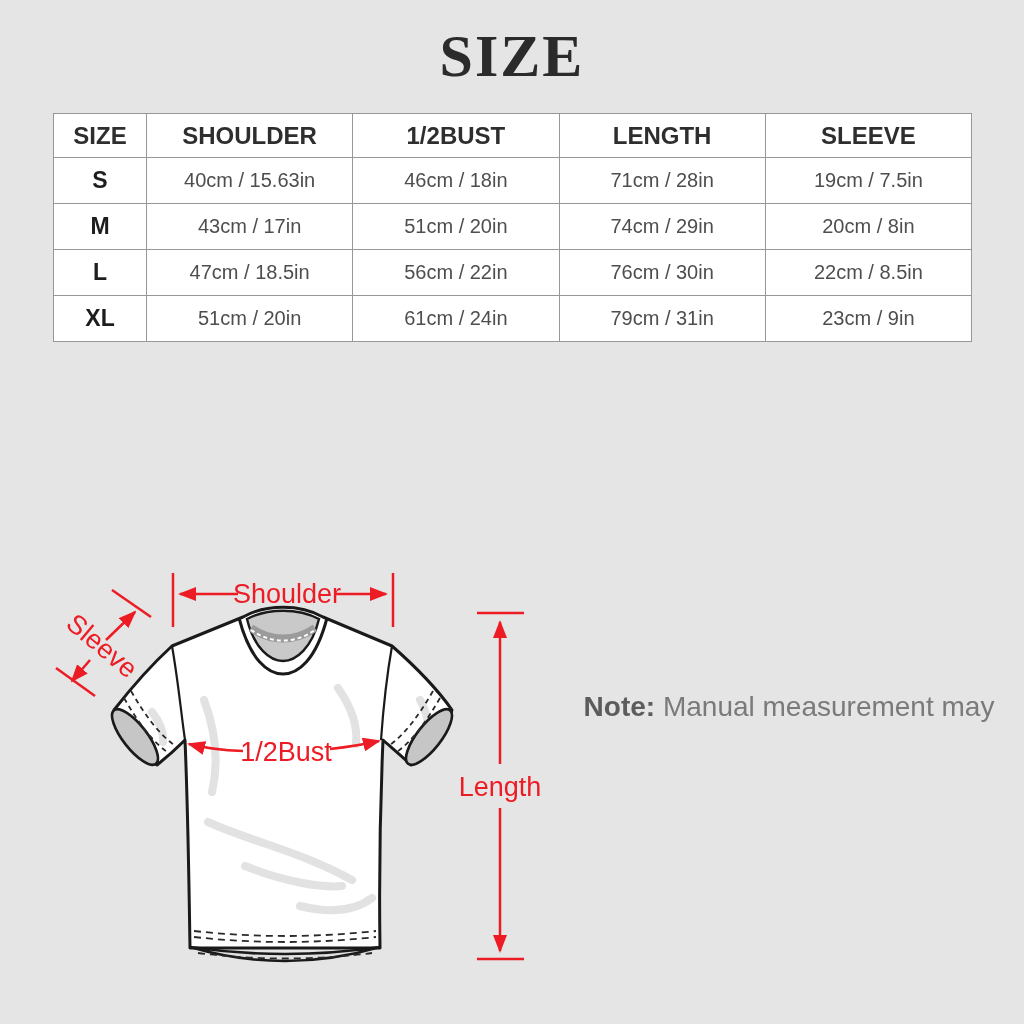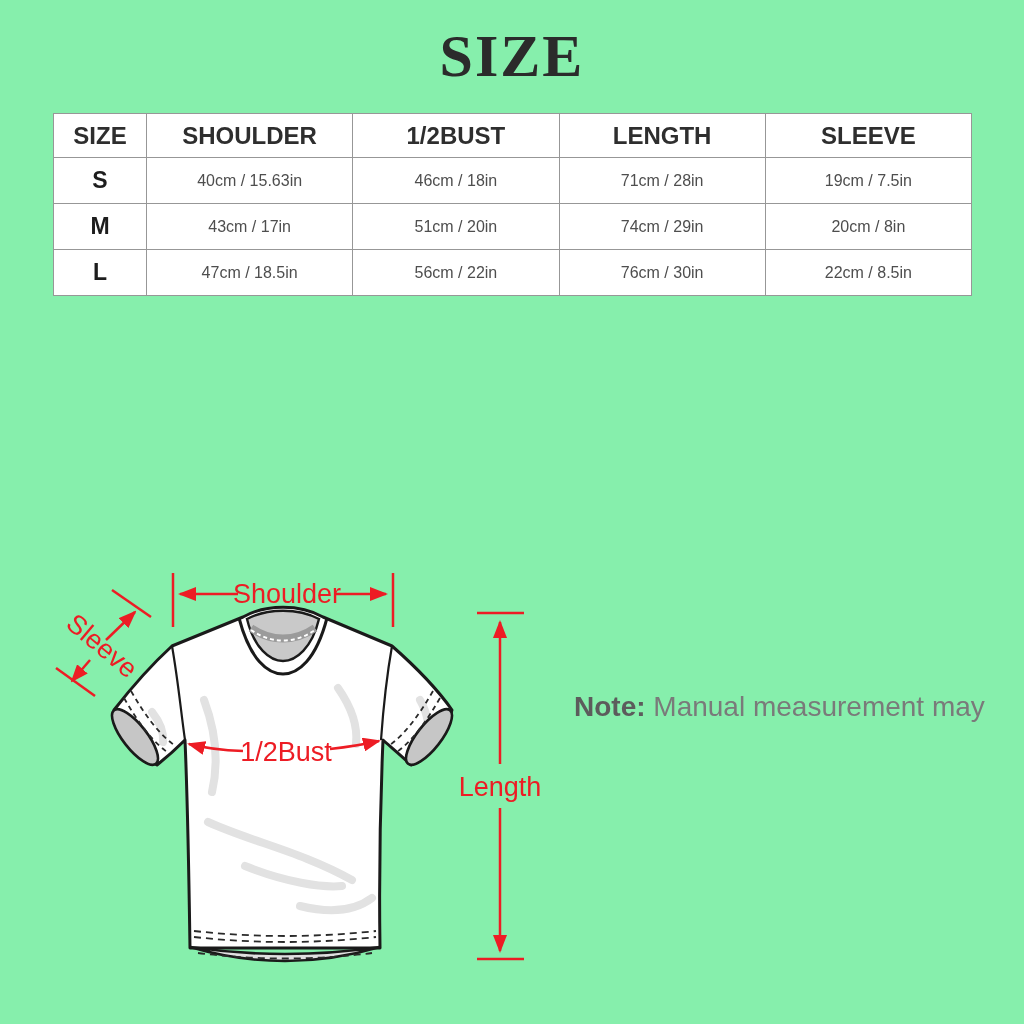--- a/index.html
+++ b/index.html
@@ -1,19 +1,19 @@
 <!DOCTYPE html>
 <html><head>
 <meta charset="utf-8">
 <style>
   * { margin:0; padding:0; box-sizing:border-box; }
   html,body { background:#ffffff; }
   .page {
     position:relative; width:1024px; height:1024px;
-    background:#86efac; overflow:hidden;
+    background:#e5e5e5; overflow:hidden;
     font-family:"Liberation Sans", sans-serif;
     text-decoration:underline;
   }
   .title {
     position:absolute; top:22px; left:0; width:1024px;
     text-align:center;
     font-family:"Liberation Serif", serif;
     font-weight:bold; font-size:60px; letter-spacing:2px;
     color:#2b2b2b;
   }
@@ -25,25 +25,25 @@
   table.size-table col.c-size { width:93px; }
   table.size-table th, table.size-table td {
     border:1px solid #979797; text-align:center; vertical-align:middle;
     overflow:hidden; white-space:nowrap;
   }
   table.size-table thead th {
     height:44px; font-size:24px; font-weight:bold; color:#2e2e2e;
   }
   table.size-table tbody tr { height:46px; }
   td.size-cell { font-weight:bold; font-size:23px; color:#1d1d1d; }
-  td.val-cell  { font-size:16px; font-weight:normal; color:#4e4e4e; }
+  td.val-cell  { font-size:20px; font-weight:normal; color:#4e4e4e; }
   .diagram-svg { position:absolute; left:0; top:0; width:1024px; height:1024px; }
   .note {
     position:absolute; left:574px; top:683px; width:430px;
-    font-size:28px; line-height:47px; color:#7a7a7a;
+    font-size:28px; line-height:47px; color:#7a7a7a;text-align:center;
   }
   .note .note-prefix { font-weight:bold; color:#5c5c5c; }
 </style>
 </head>
 <body>
 
 <div class="page">
 
   <div class="title">SIZE</div>
 
@@ -79,20 +79,27 @@
             <td class="val-cell">51cm / 20in</td>
             <td class="val-cell">74cm / 29in</td>
             <td class="val-cell">20cm / 8in</td>
           </tr>
           <tr>
             <td class="size-cell">L</td>
             <td class="val-cell">47cm / 18.5in</td>
             <td class="val-cell">56cm / 22in</td>
             <td class="val-cell">76cm / 30in</td>
             <td class="val-cell">22cm / 8.5in</td>
+          </tr>
+          <tr>
+            <td class="size-cell">XL</td>
+            <td class="val-cell">51cm / 20in</td>
+            <td class="val-cell">61cm / 24in</td>
+            <td class="val-cell">79cm / 31in</td>
+            <td class="val-cell">23cm / 9in</td>
           </tr>
         </tbody>
     </table>
   </div>
 
   <svg class="diagram-svg" viewBox="0 0 1024 1024" xmlns="http://www.w3.org/2000/svg">
     <defs>
       <marker id="arr" markerUnits="userSpaceOnUse" markerWidth="18" markerHeight="14" refX="16" refY="7" orient="auto">
         <path d="M0,0 L18,7 L0,14 Z" fill="#ed1c24"></path>
       </marker>

